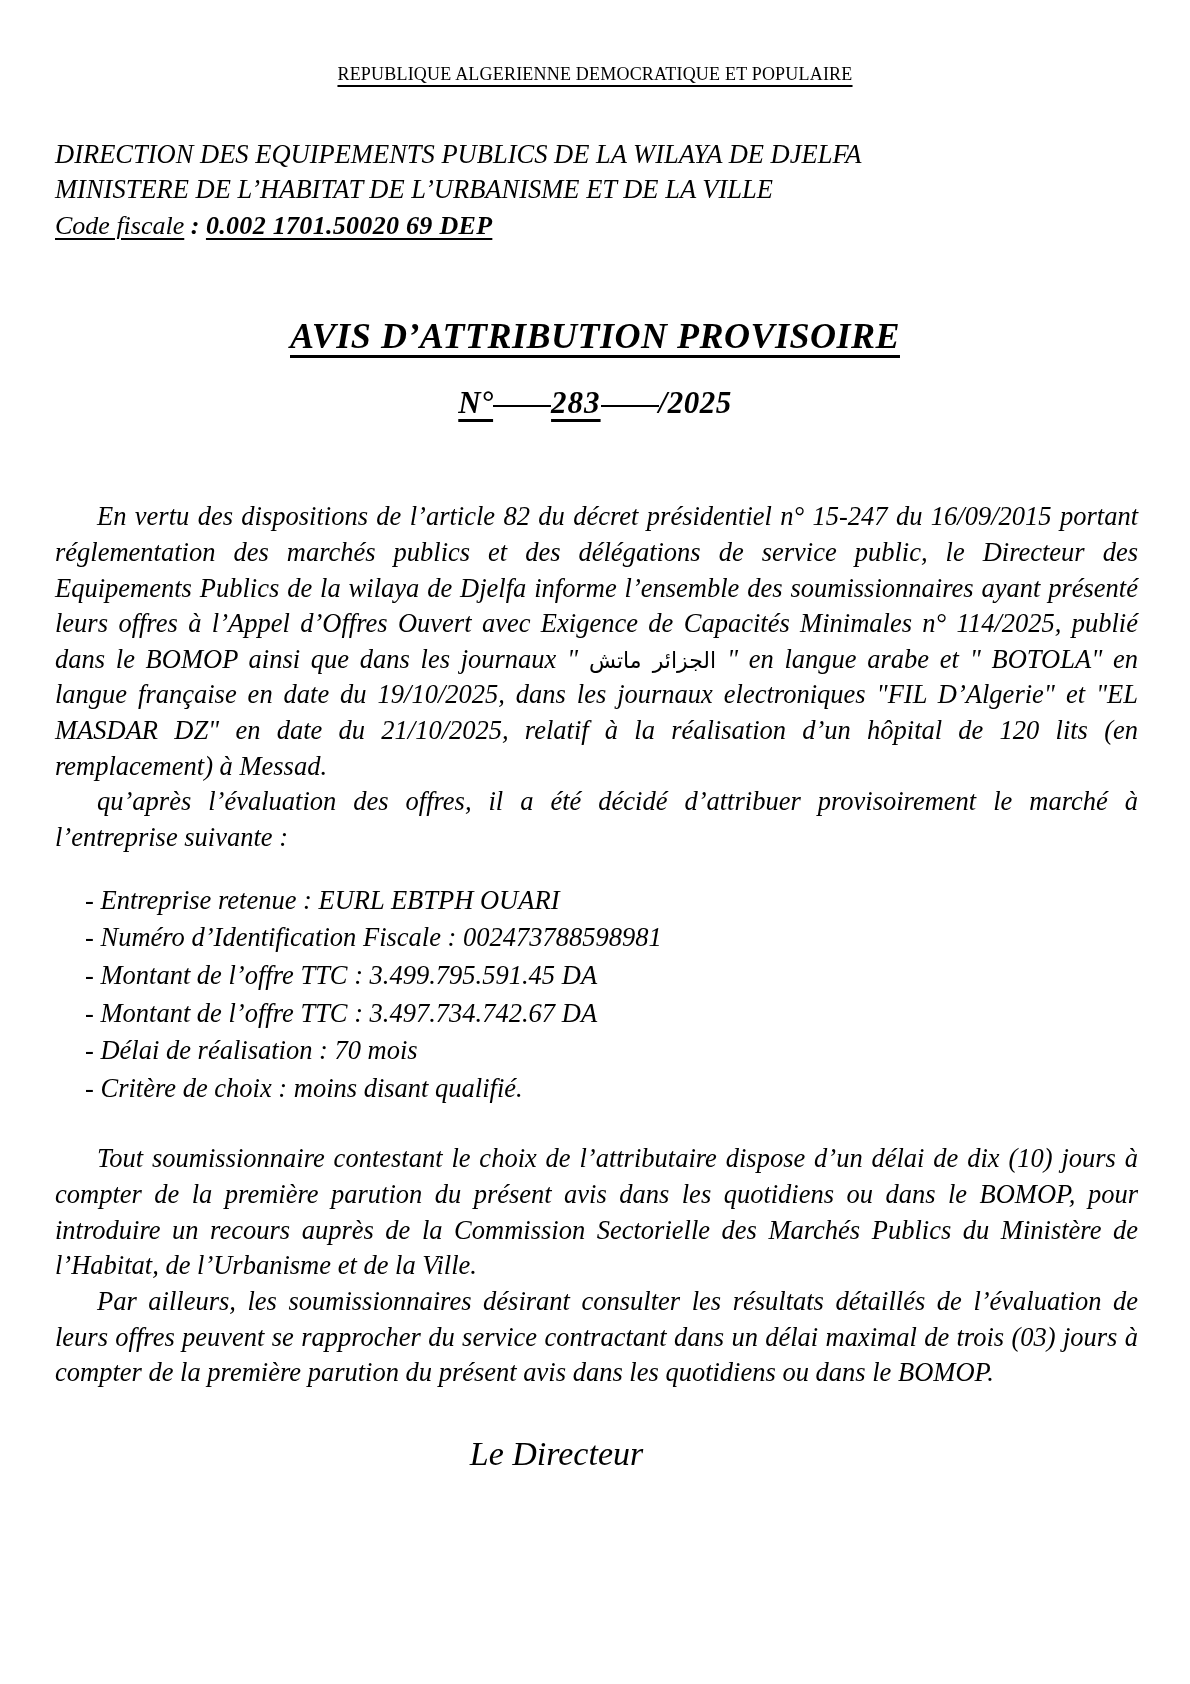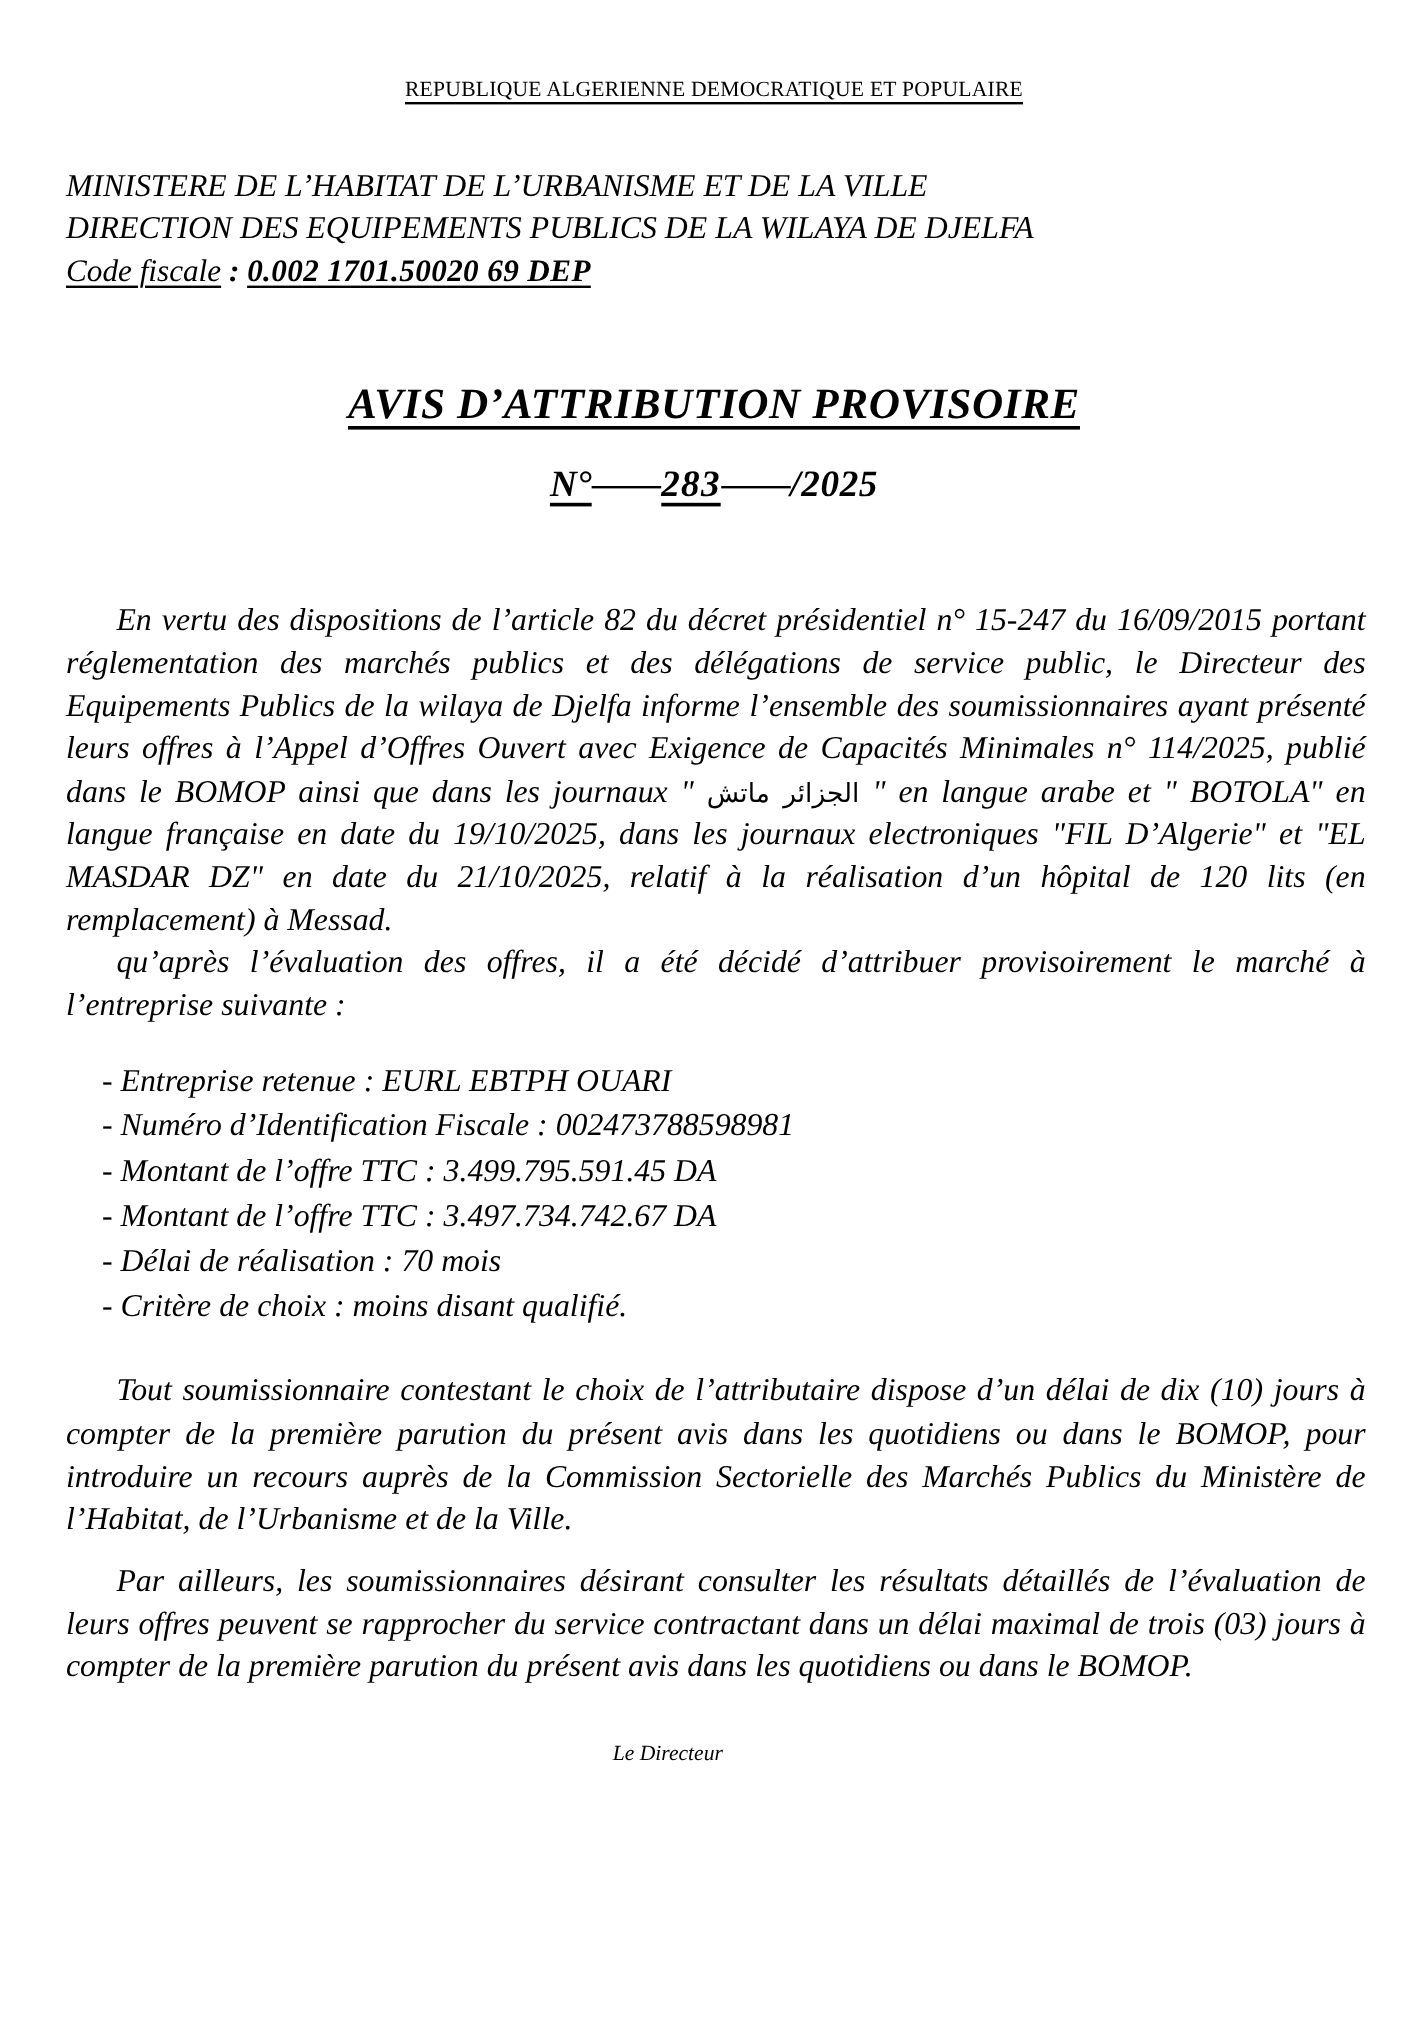--- a/index.html
+++ b/index.html
@@ -142,42 +142,42 @@
     margin: 26px 0 0 0;
     padding-left: 30px;
     list-style: none;
     font-style: italic;
     font-size: 26.5px;
     line-height: 1.42;
   }
   .bullet-list li { white-space: nowrap; }
 
   .closing-block { margin-top: 34px; }
-  .closing-block p.just + p.just { margin-top: 16px; }
+  .closing-block p.just + p.just { margin-top: 0; }
 
   .signature {
     margin-top: 44px;
     text-align: center;
     font-style: italic;
-    font-size: 18px;
+    font-size: 34px;
     padding-right: 80px;
   }
 </style>
 </head>
 <body>
 
 <div class="page">
 
   <div class="republic-line">
     <span class="u">REPUBLIQUE ALGERIENNE DEMOCRATIQUE ET POPULAIRE</span>
   </div>
 
   <div class="ministry-block">
+    <div>DIRECTION DES EQUIPEMENTS PUBLICS DE LA WILAYA DE DJELFA</div>
     <div>MINISTERE DE L’HABITAT DE L’URBANISME ET DE LA VILLE</div>
-    <div>DIRECTION DES EQUIPEMENTS PUBLICS DE LA WILAYA DE DJELFA</div>
     <div class="fiscal-line">
       <span class="fiscal-label">Code fiscale</span><span class="fiscal-colon"> : </span><span class="fiscal-value">0.002 1701.50020 69 DEP</span>
     </div>
   </div>
 
   <div class="doc-title">
     <span>AVIS  D’ATTRIBUTION PROVISOIRE</span>
   </div>
 
   <div class="doc-number">

